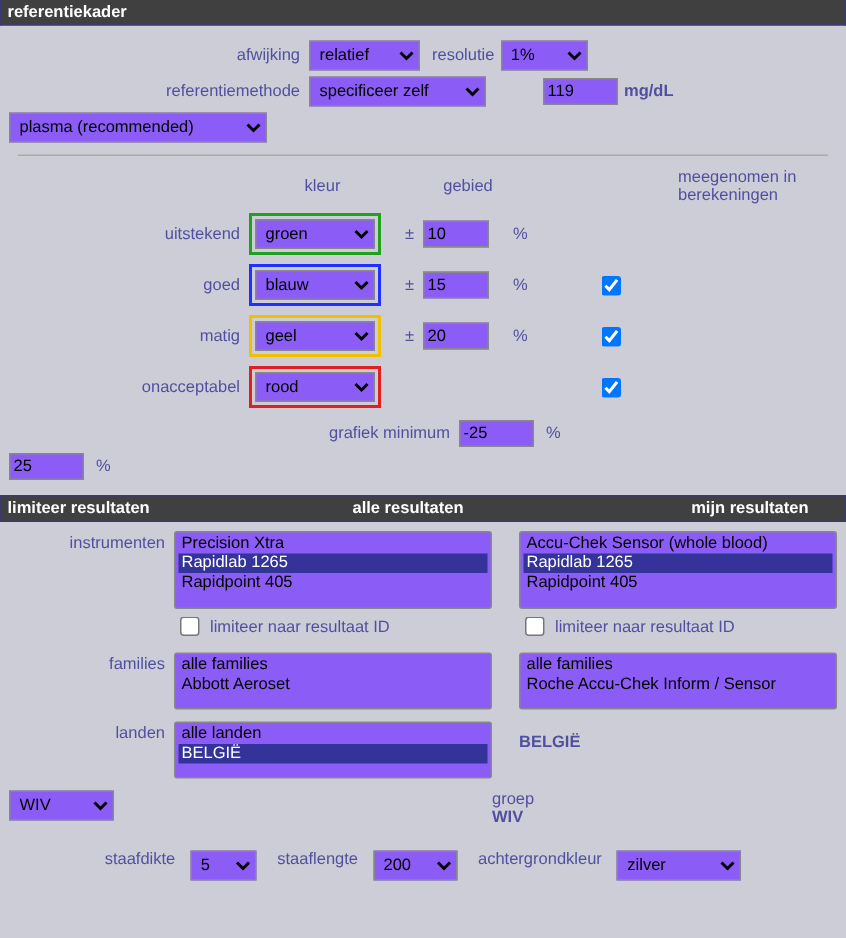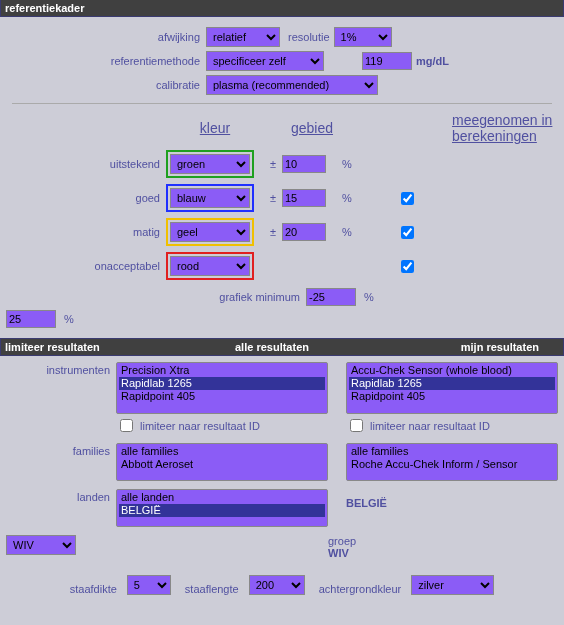--- a/index.html
+++ b/index.html
@@ -62,22 +62,21 @@
     display: grid;
     grid-template-columns: 160px 98px 18px 60px 20px 90px auto;
     row-gap: 6px;
     align-items: center;
     margin: 4px 0;
   }
   .grid-colours .hdr {
     color: #5050a0;
     font-weight: normal;
     text-align: center;
-    font-size: 14px;
-    text-decoration: underline;
+    font-size: 11px;
   }
   .colour-wrap {
     display: inline-block;
     padding: 2px;
   }
   .colour-wrap select { width: 80px; }
   .colour-green { border: 2px solid #1fa01f; }
   .colour-blue  { border: 2px solid #2030ff; }
   .colour-yellow{ border: 2px solid #f0c000; }
   .colour-red   { border: 2px solid #e02020; }
@@ -121,21 +120,21 @@
   }
   .three-col-header > div { flex:1; }
   .cb-row {
     display:flex;
     align-items:center;
     gap:4px;
     margin-top:2px;
   }
   .graph-row {
     display:flex;
-    align-items:flex-end;
+    align-items:flex-start;
     justify-content:center;
     gap:4px;
     padding:10px 0;
   }
   select option.sel-dark {
     background:#333399;
     color:#fff;
   }
 </style>
 </head>
@@ -164,21 +163,20 @@
       <div class="label" style="width:200px;">referentiemethode</div>
       <select style="width:118px;">
         <option>specificeer zelf</option>
       </select>
       <div style="width:38px;"></div>
       <input type="text" class="num" style="width: 50px;" value="119">
       <span class="unit">mg/dL</span>
     </div>
 
     <div class="form-row">
-      <div class="label" style="width:200px;">calibratie</div>
       <select style="width:172px;">
         <option>plasma (recommended)</option>
       </select>
     </div>
 
     <hr class="sep">
 
     <div class="grid-colours">
       <div></div>
       <div class="hdr">kleur</div>

